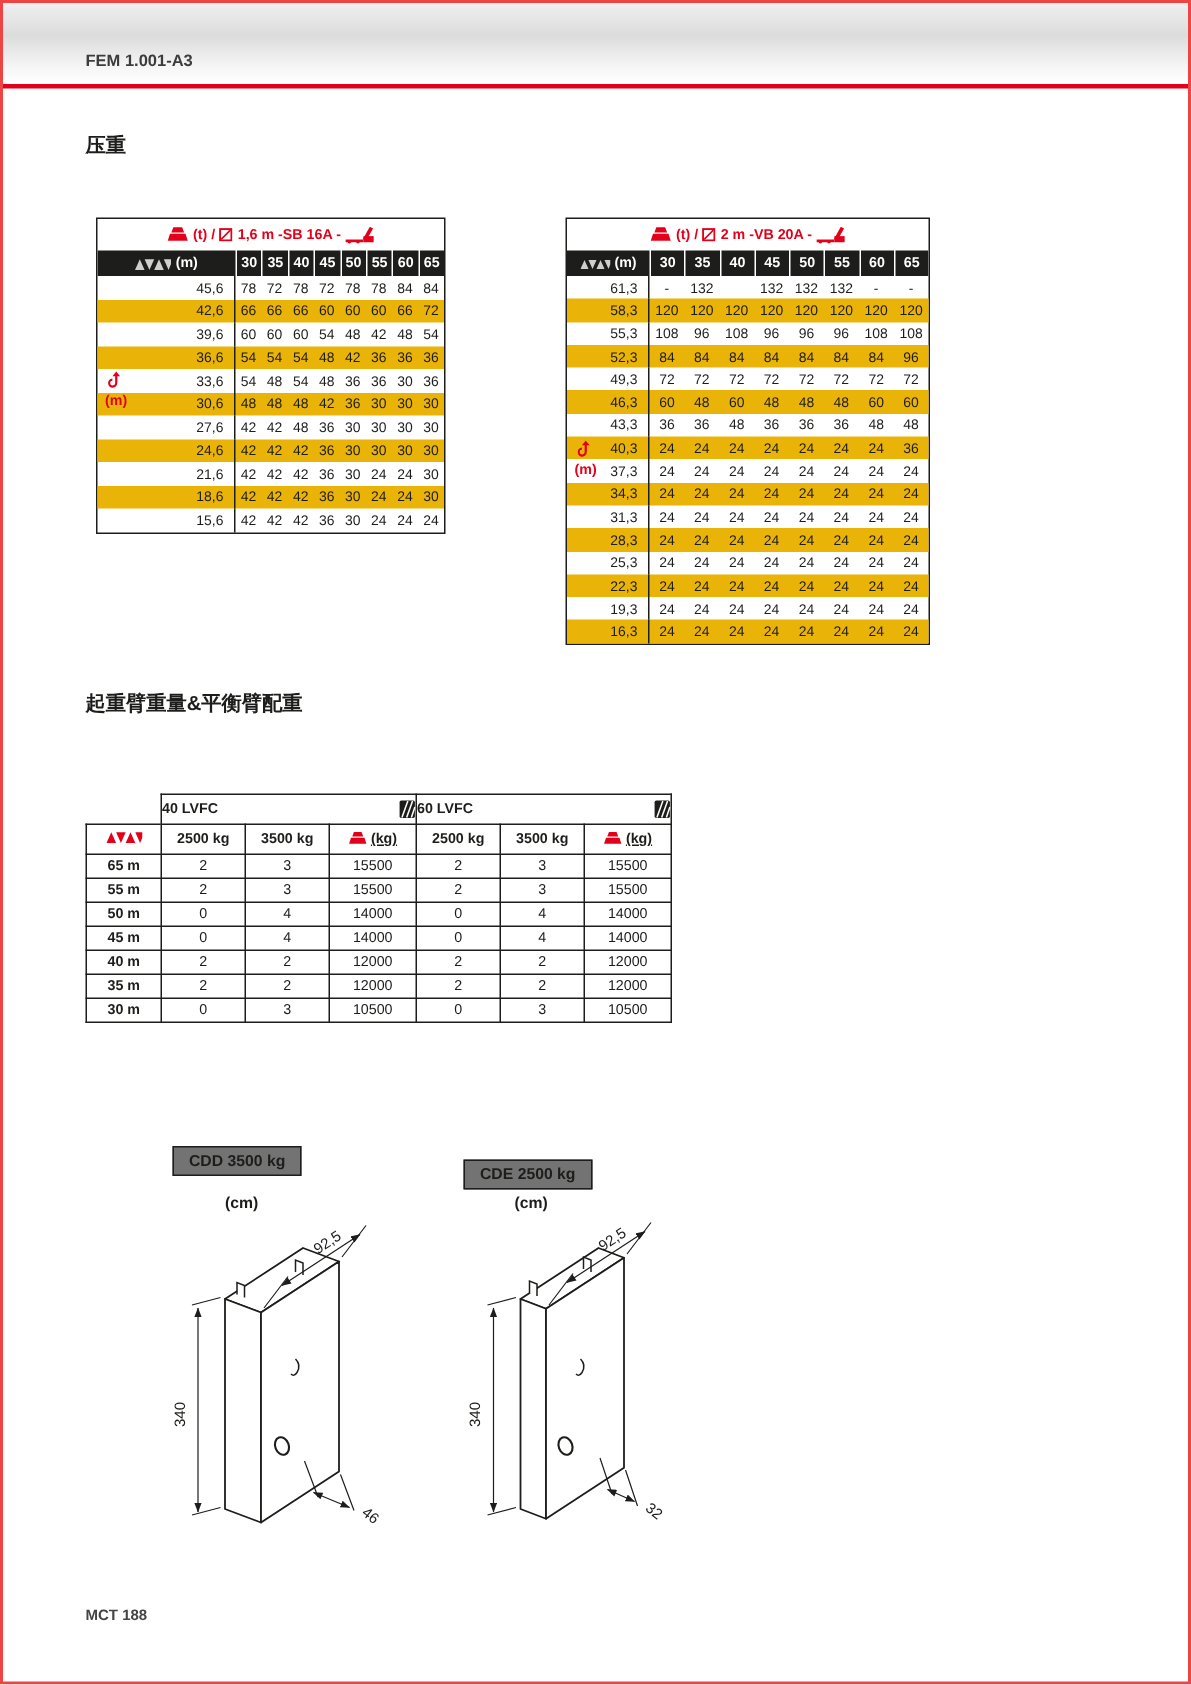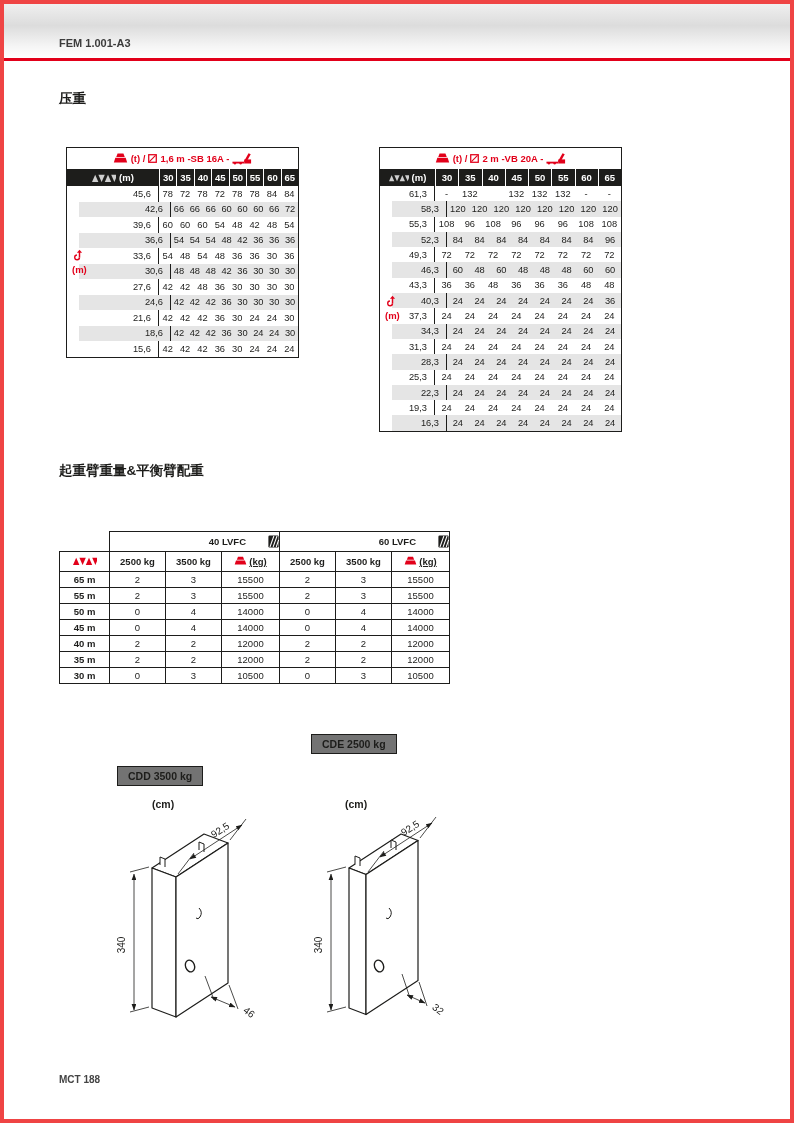--- a/index.html
+++ b/index.html
@@ -1,57 +1,57 @@
 <!DOCTYPE html>
 <html><head>
 <meta charset="utf-8">
 <style>
   html,body{margin:0;padding:0;background:#ffffff;}
   .page{position:relative;width:794px;height:1123px;background:#fff;overflow:hidden;
         font-family:"Liberation Sans",sans-serif;color:#1d1d1b;box-sizing:border-box;
-        border:4px solid #ef4444;}
+        border:2px solid #ef4444;}
   
   .band{position:absolute;top:0;left:0;right:0;height:54px;
         background:linear-gradient(180deg,#efefef 0%,#dcdcdc 40%,#f5f5f5 78%,#ffffff 100%);
         border-bottom:3px solid #e2001a;}
   .doc-ref{position:absolute;left:55px;bottom:9px;font-size:11px;font-weight:bold;color:#3c3c3c;}
   .section-title{position:absolute;left:55px;font-size:13.5px;font-weight:bold;color:#1d1d1b;}
   .footer{position:absolute;left:55px;top:1070px;font-size:10px;font-weight:bold;color:#444;}
 
   
   .ltable{position:absolute;border:1px solid #1d1d1b;background:#fff;box-sizing:border-box;}
   .t1{--labw:92px;--rowh:15.5px;}
   .t2{--labw:55px;--rowh:15.3px;}
   .lt-h1{display:flex;align-items:center;justify-content:center;gap:3px;height:21px;
          color:#e2001a;font-weight:bold;font-size:9.5px;white-space:nowrap;}
   .lt-h2{display:flex;gap:1px;height:17px;font-size:9.5px;background:#fff;}
   .lt-h2 .hlab{width:var(--labw);flex:none;background:#1d1d1b;color:#fff;font-weight:bold;
          display:flex;align-items:center;justify-content:center;gap:3px;box-sizing:border-box;}
   .lt-h2 .hcell{flex:1;background:#1d1d1b;color:#fff;font-weight:bold;
          display:flex;align-items:center;justify-content:center;}
   .lt-body .trow{display:flex;height:var(--rowh);align-items:center;font-size:9.3px;}
-  .lt-body .trow.alt{background:#e5e5e5;margin-left:12px;}
+  .lt-body .trow.alt{background:#eab308;}
   .lt-body .lab{width:var(--labw);flex:none;box-sizing:border-box;
          padding-right:7px;border-right:1px solid #1d1d1b;height:100%;
          display:flex;align-items:center;justify-content:flex-end;}
   .lt-body .val{flex:1;text-align:center;}
   .axis{position:absolute;left:5px;display:flex;flex-direction:column;align-items:center;
         color:#e2001a;font-weight:bold;font-size:9.5px;gap:1px;}
   .t1 .axis{top:101px;} .t2 .axis{top:147px;}
 
   
   .jtable{position:absolute;left:55px;top:527px;border-collapse:collapse;font-size:9.5px;
           table-layout:fixed;}
   .jtable th,.jtable td{border:1px solid #1d1d1b;text-align:center;padding:0;
           font-weight:normal;box-sizing:border-box;}
   .jtable thead tr{height:20px;}
   .jtable tbody tr{height:16px;}
   .jtable .empty{border:none;background:#fff;}
   .jtable .bold, .jtable thead th{font-weight:bold;}
-  .gwrap{display:flex;align-items:center;justify-content:flex-end;gap:22px;}
+  .gwrap{display:flex;align-items:center;justify-content:space-between;gap:5px;}
   .kgwrap{display:flex;align-items:flex-start;justify-content:center;gap:2px;text-decoration:underline;}
 
   
   .dlabel{position:absolute;border:1.5px solid #1d1d1b;background:#737373;font-size:10.5px;
           font-weight:bold;padding:3px 10px;white-space:nowrap;}
   .dunit{position:absolute;font-size:10.5px;font-weight:bold;}
   .dsvg{position:absolute;}
   .dimtxt{font-size:10px;fill:#1d1d1b;}
 </style>
 </head>
@@ -600,21 +600,21 @@
           <td>3</td>
           <td>10500</td>
           <td>0</td>
           <td>3</td>
           <td>10500</td>
         </tr>
       </tbody>
   </table>
 
   <div class="dlabel" style="left:113px;top:762px;">CDD 3500 kg</div>
-  <div class="dlabel" style="left:307px;top:730px;">CDE 2500 kg</div>
+  <div class="dlabel" style="left:307px;top:771px;">CDE 2500 kg</div>
   <div class="dunit" style="left:148px;top:794px;">(cm)</div>
   <div class="dunit" style="left:341px;top:794px;">(cm)</div>
 
   <svg class="dsvg" style="left:100px;top:812px;" width="175" height="215" viewBox="0 0 175 215">
     <defs>
       <marker id="s1" markerWidth="9" markerHeight="8" refX="0.5" refY="3" orient="auto">
         <path d="M8 0 L0 3 L8 6 Z" fill="#1d1d1b"></path>
         </marker>
       <marker id="e1" markerWidth="9" markerHeight="8" refX="7.5" refY="3" orient="auto">
         <path d="M0 0 L8 3 L0 6 Z" fill="#1d1d1b"></path>

